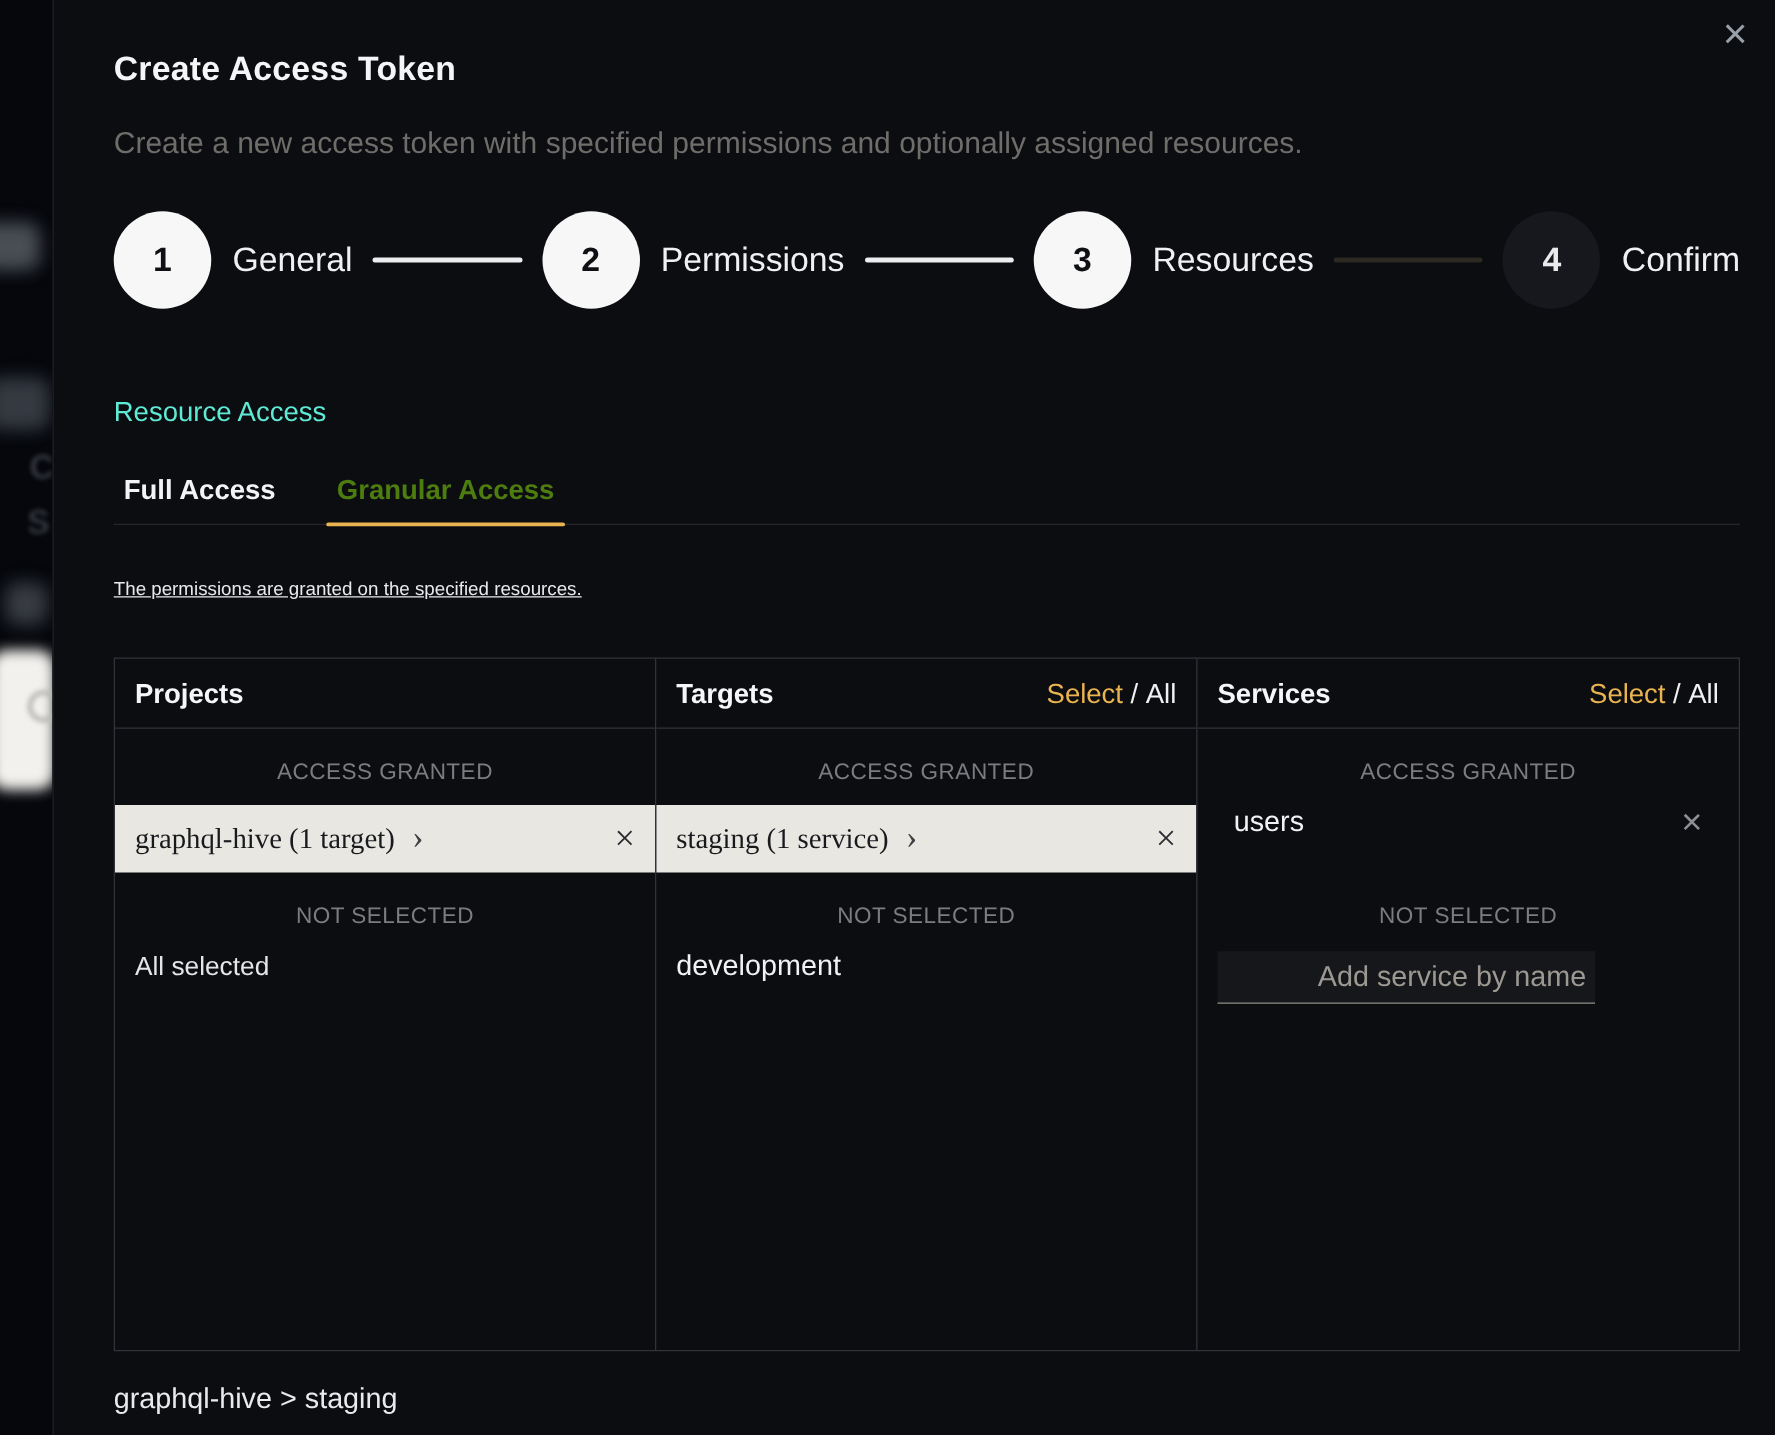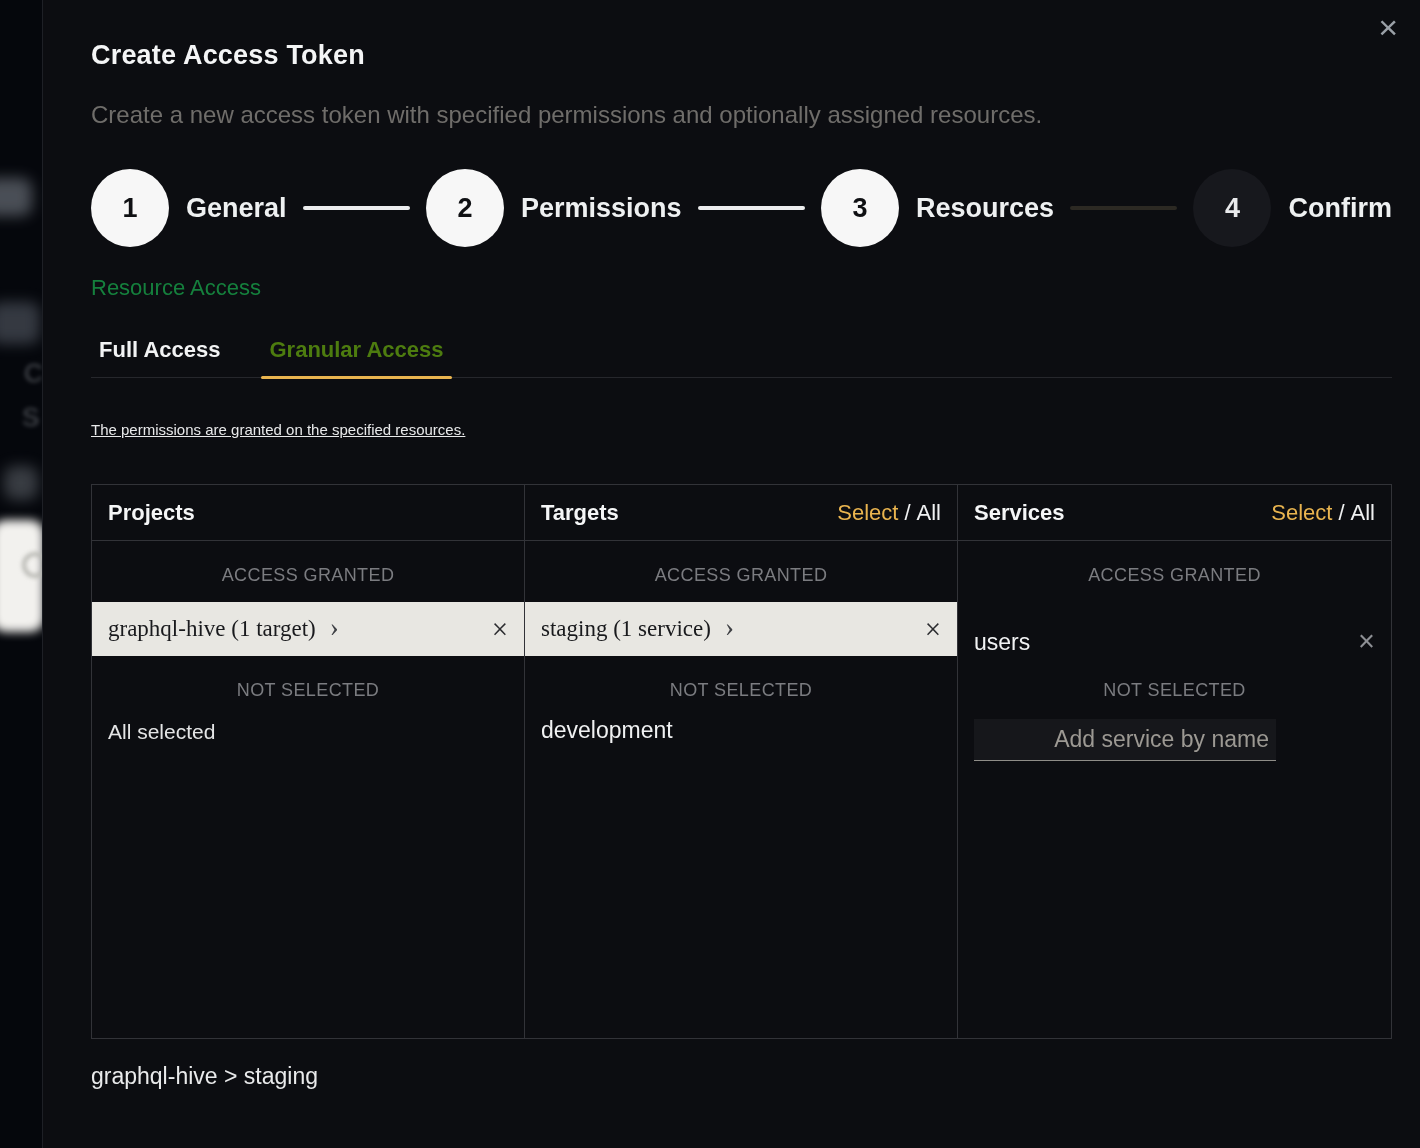--- a/index.html
+++ b/index.html
@@ -38,26 +38,26 @@
 
   
   .stepper { margin-top:40px; display:flex; align-items:center; width:100%; }
   .step { display:flex; align-items:center; }
   .step-circle {
     width:78px; height:78px; border-radius:50%; background:#f7f7f7; color:#0f1013;
     display:flex; align-items:center; justify-content:center; font-size:27px; font-weight:700;
     flex:none;
   }
   .step.upcoming .step-circle { background:#17181d; color:#e9eaec; }
-  .step-label { margin-left:17px; font-size:27px; font-weight:700; color:#eef0f1; white-space:nowrap; }
+  .step-label { margin-left:17px; font-size:27px; font-weight:400; color:#eef0f1; white-space:nowrap; }
   .connector { flex:1; height:4px; border-radius:2px; background:#ecedee; margin:0 16px; }
   .connector.dim { background:#2c2923; }
 
   
-  .section-heading { margin-top:28px; font-size:22px; font-weight:500; color:#15803d; }
+  .section-heading { margin-top:70px; font-size:22px; font-weight:500; color:#5eead4; }
   .tabs { display:flex; gap:33px; margin-top:36px; border-bottom:1px solid #26272c; }
   .tab { position:relative; padding:0 8px 14px; font-size:22px; font-weight:700; color:#f2f3f4; cursor:pointer; }
   .tab.active { color:#4d7c0f; }
   .tab.active::after { content:""; position:absolute; left:0; right:0; bottom:-2px; height:3px; border-radius:2px; background:#e9b44f; }
   .desc { margin-top:43px; font-size:15px; color:#e8e9ea;text-decoration:underline; }
 
   
   .resource-table {
     margin-top:46px; height:555px; border:1px solid #323338;
     display:grid; grid-template-columns:1fr 1fr 1fr;
@@ -74,21 +74,21 @@
   .select-links .sep { margin:0 6px; color:#f0f1f2; }
   .select-links .all { color:#f0f1f2; cursor:pointer; }
   .sec-label { margin:24px 16px 0; font-size:18px; color:#7b7c80; letter-spacing:.4px;text-align:center; }
   .sec-label.not-sel { }
   .row-selected {
     margin-top:16px; height:54px; flex:none; background:#e8e7e2; color:#191a1d;
     display:flex; align-items:center; padding:0 16px; font-size:23px; cursor:pointer;font-family:Liberation Serif, serif;
   }
   .row-plain {
     margin-top:16px; height:54px; flex:none;
-    display:flex; align-items:flex-end; padding:0 16px; font-size:23px; color:#f1f2f3;
+    display:flex; align-items:flex-start; padding:0 29px; font-size:23px; color:#f1f2f3;
   }
   .chev { margin-left:14px; font-size:27px; line-height:1; color:#3f4145; transform:translateY(-2px); }
   .x-btn { margin-left:auto; background:none; border:none; font-size:29px; line-height:1; color:#2b2c2f; cursor:pointer; font-family:inherit; }
   .x-btn.light { color:#8d8f94; }
   .note { margin:19px 16px 0; font-size:21px; color:#e4e5e6; }
   .option { height:54px; flex:none; display:flex; align-items:center; padding:0 16px; font-size:23px; color:#f0f1f2; margin-top:2px; cursor:pointer; }
   .service-input {
     margin:18px 16px 0; width:302px; height:42px; flex:none;
     background:#16171b; border:none; border-bottom:1px solid #8f8d88;
     color:#cfcdc8; font-size:23px; padding:0 7px; outline:none; font-family:inherit;text-align:right;

